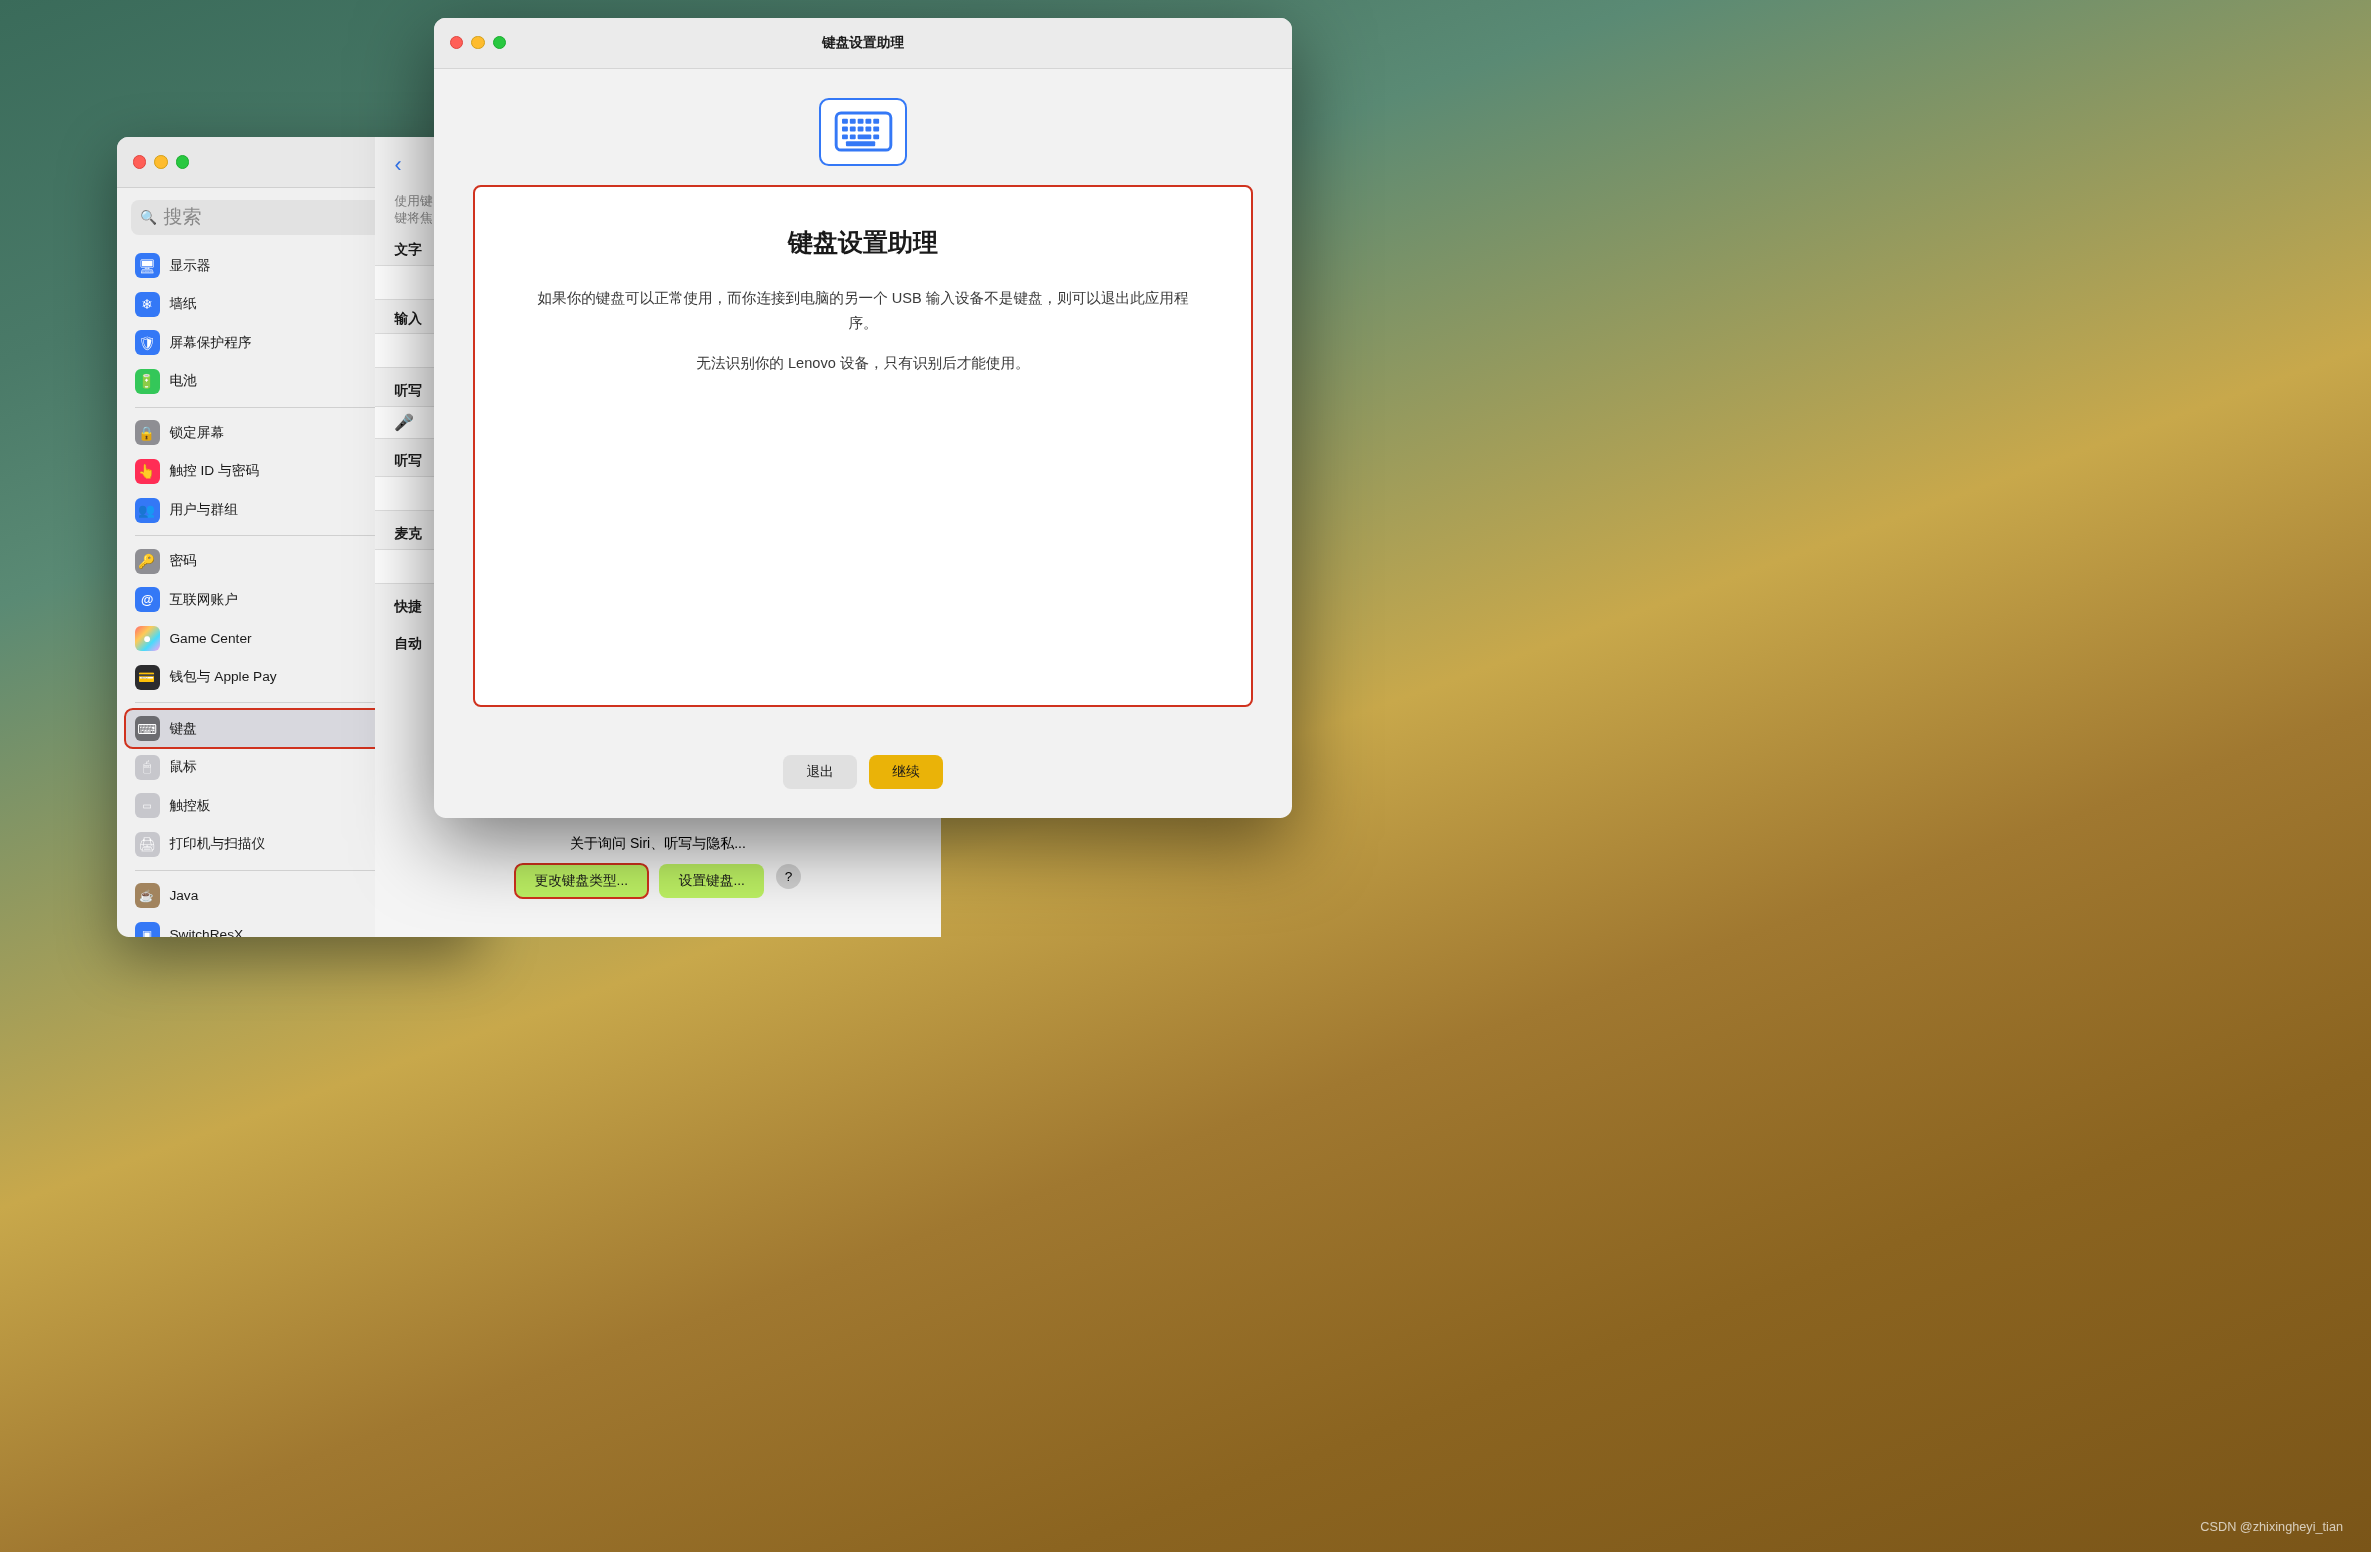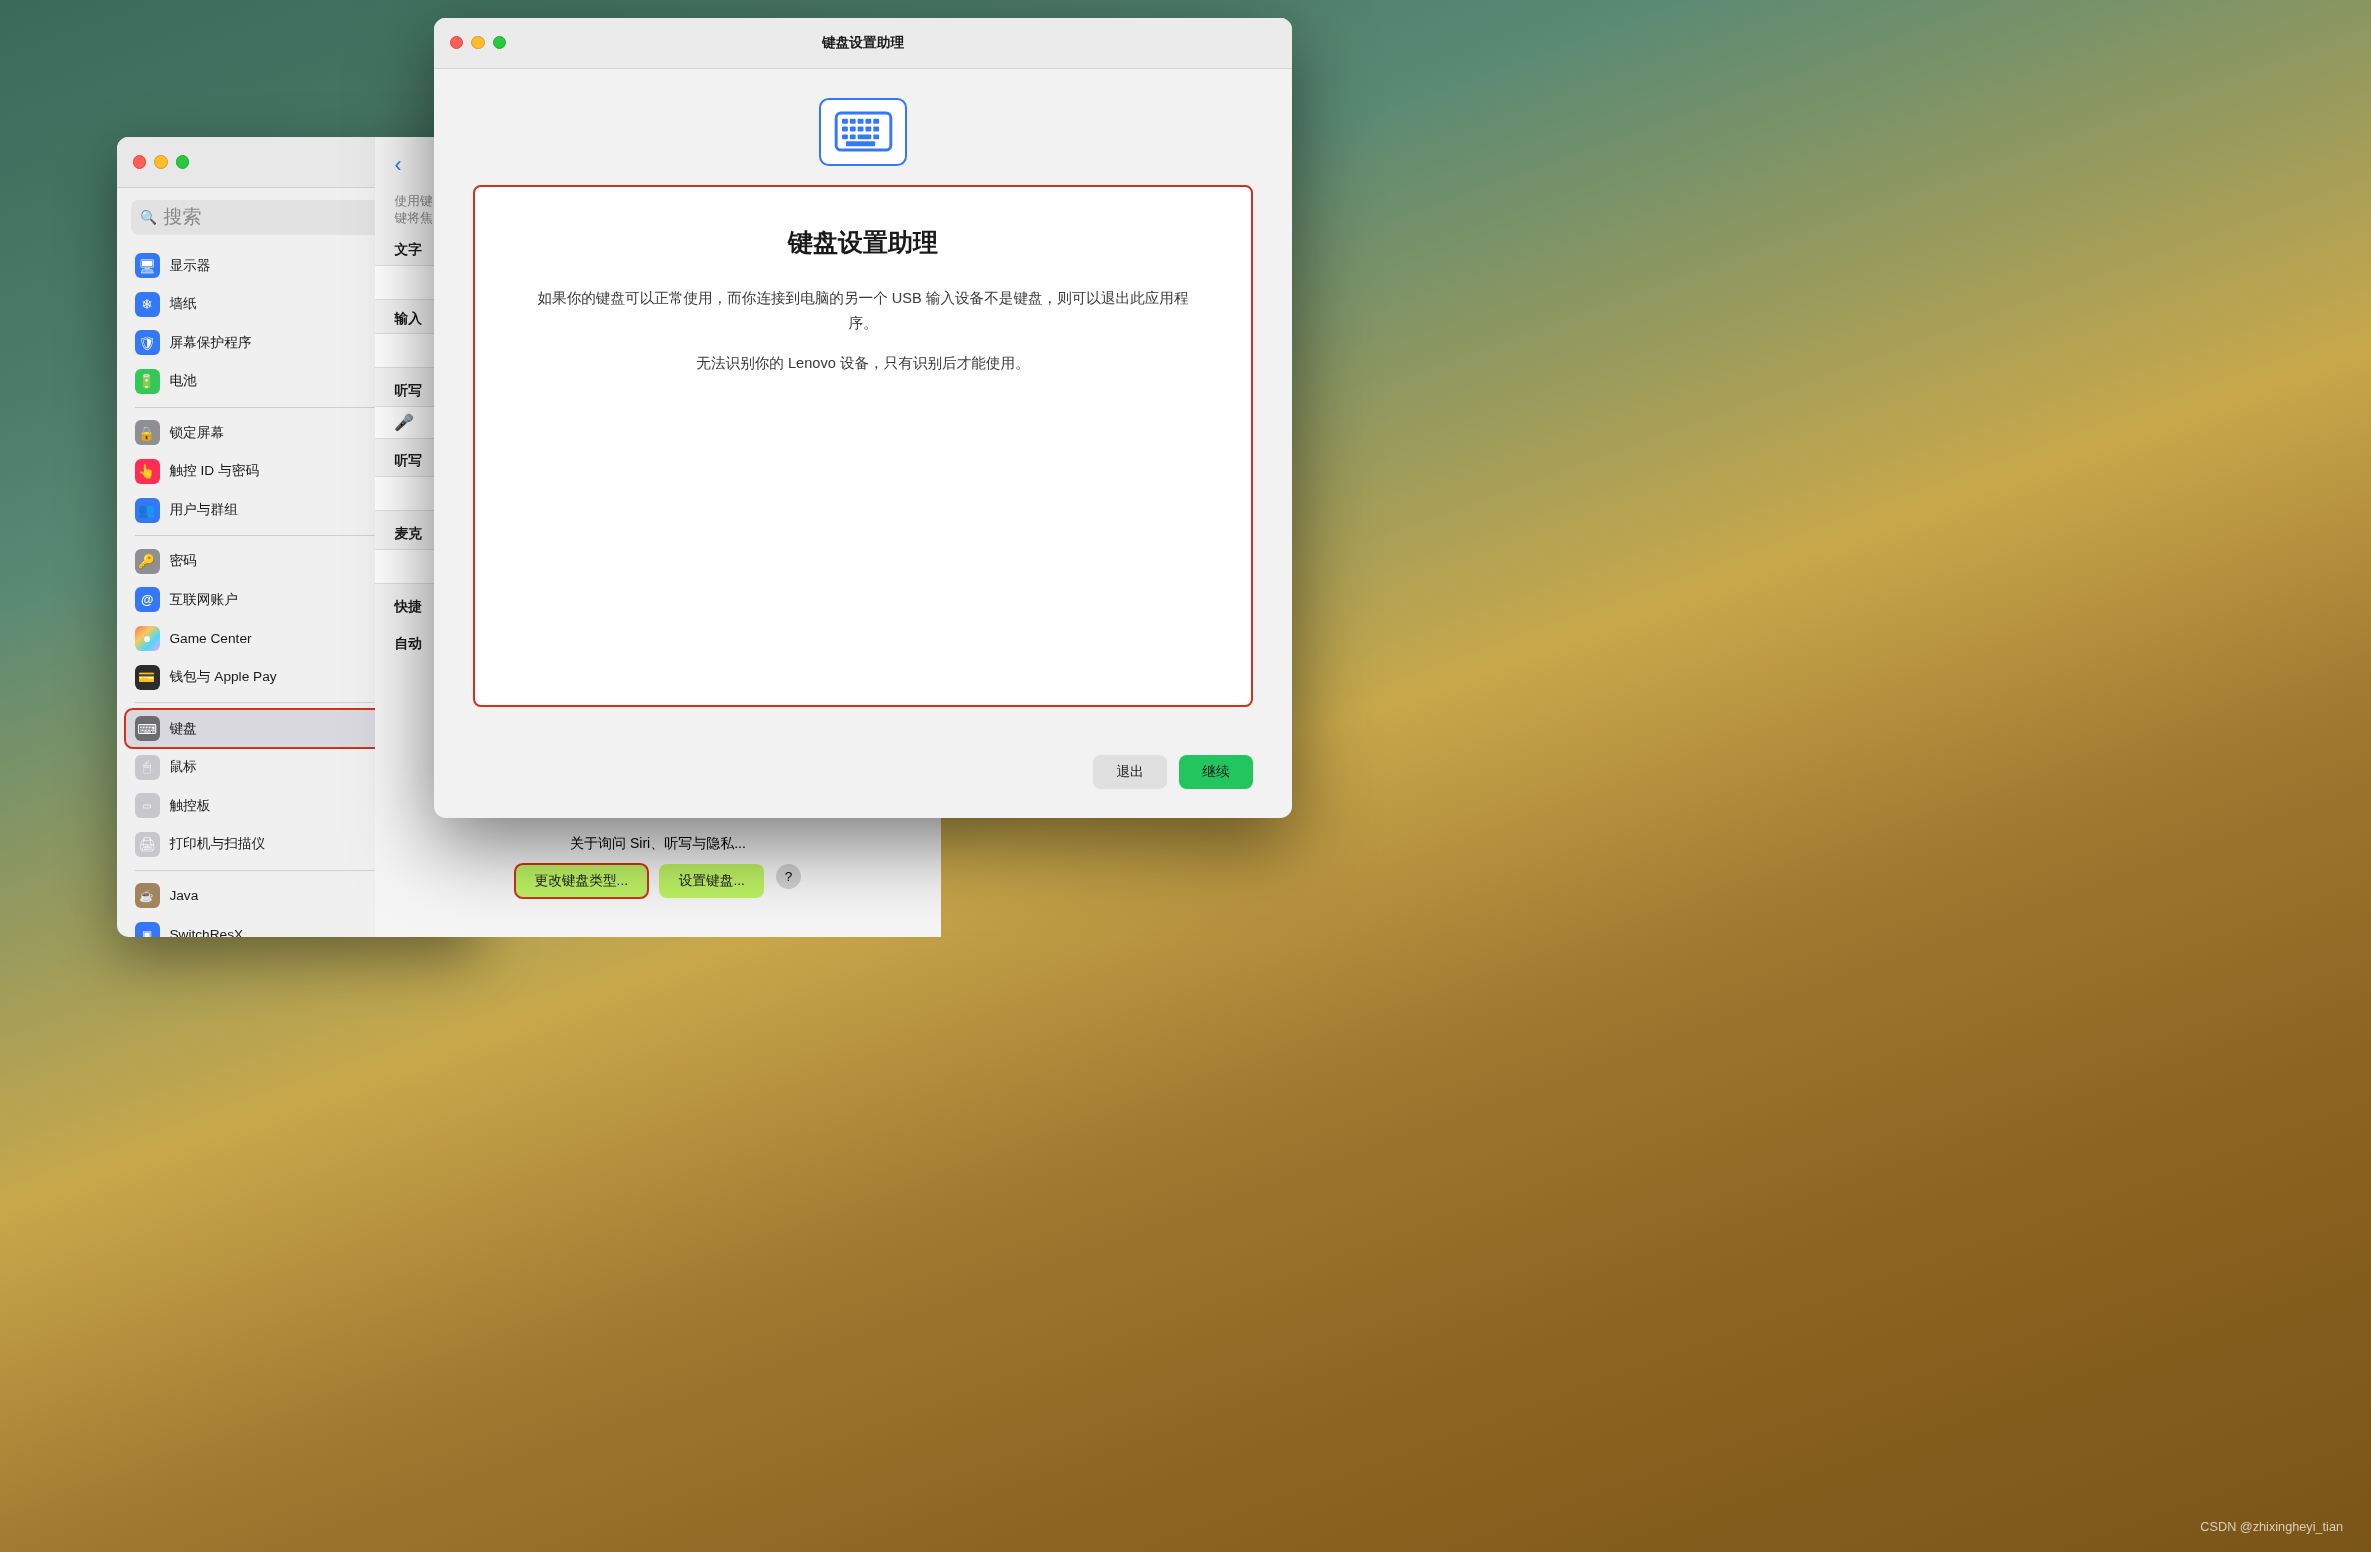--- a/index.html
+++ b/index.html
@@ -207,42 +207,42 @@
       text-align: center;
     }
 
     .assistant-body p {
       margin-bottom: 15.6px;
     }
 
     
     .modal-footer {
       display: flex;
-      justify-content: flex-end;
+      justify-content: center;
       gap: 11.7px;
       padding: 0 39px 29px;
       flex-shrink: 0;
     }
 
     .btn {
       padding: 7.8px 23.4px;
       border-radius: 7.8px;
       font-size: 13.7px;
       font-weight: 500;
       cursor: pointer;
       border: none;
     }
 
     .btn-secondary {
       background: #e0e0e0;
       color: #1a1a1a;
     }
 
     .btn-primary {
-      background: #22c55e;
+      background: #eab308;
       color: #1a1a1a;
     }
 
     
     .settings-panel {
       position: absolute;
       left: 375px;
       top: 137px;
       width: 566px;
       height: 800px;

